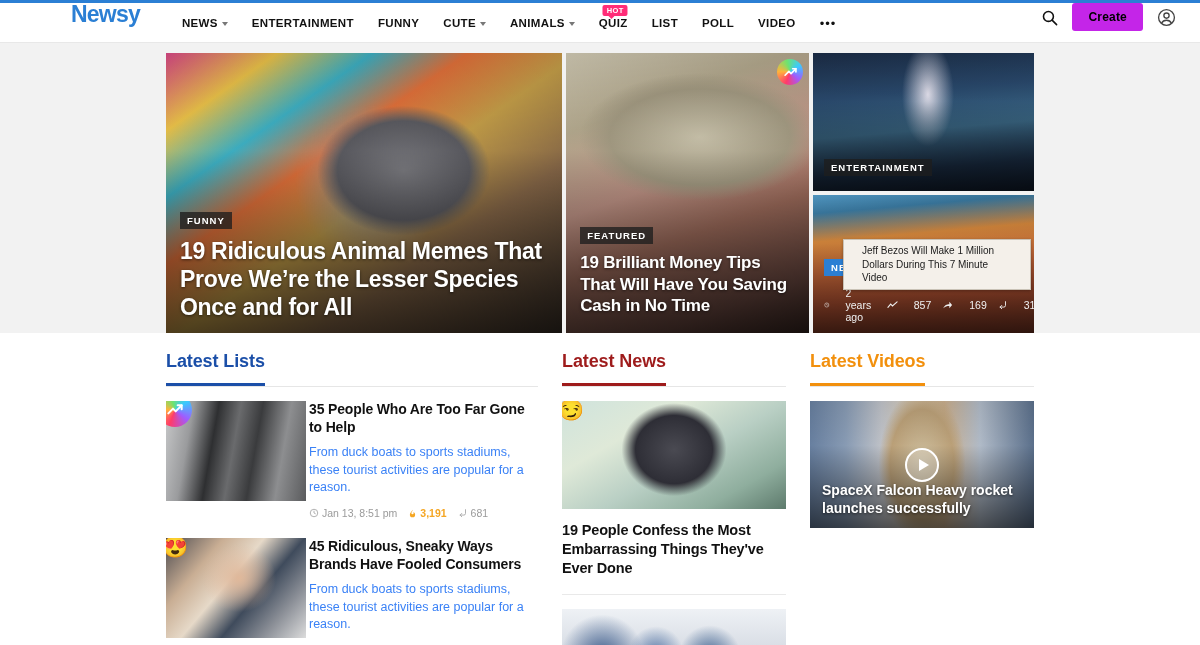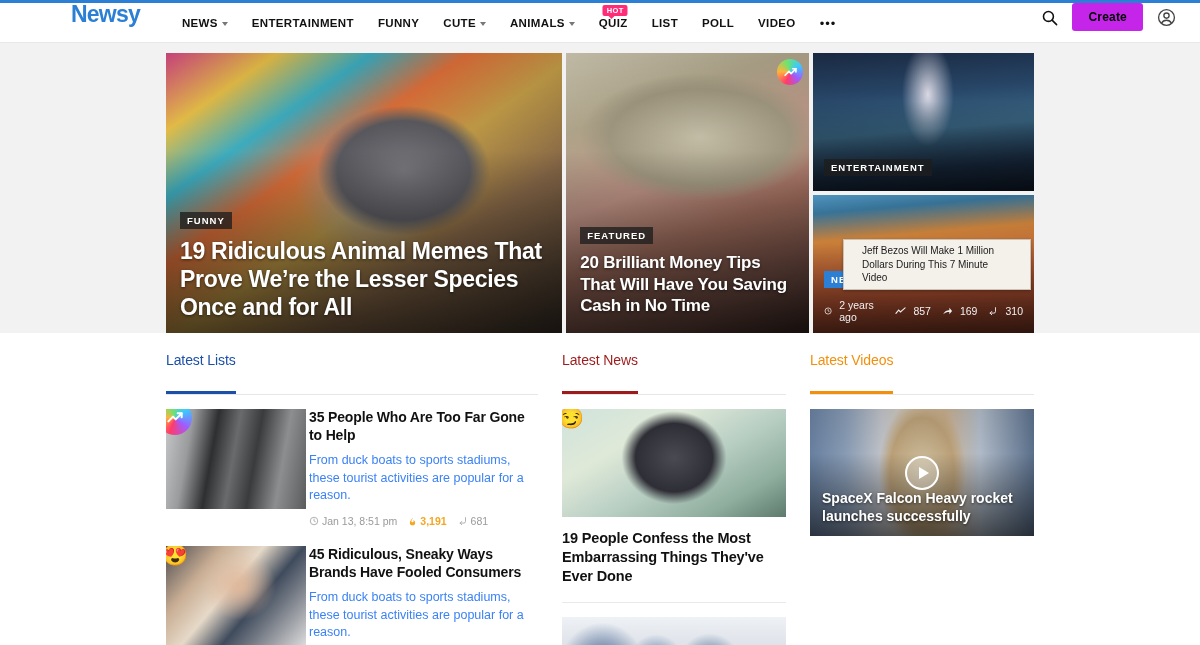--- a/index.html
+++ b/index.html
@@ -81,21 +81,21 @@
   }
   .hero-right .card-title {
     color: #fff; font-size: 14px; font-weight: bold; line-height: 1.27;
     letter-spacing: -0.1px; text-shadow: 0 1px 3px rgba(0,0,0,0.6);
   }
   .hero-right .card-body { bottom: 10px; left: 11px; right: 11px; }
   .hero-right .cat-tag { margin-bottom: 5px; }
 
   .stats { display: flex; align-items: center; gap: 11px; margin-top: 6px;
            color: #f0f0f0; font-size: 10.5px; font-weight: 500; }
-  .stat { display: flex; align-items: center; gap: 7px; }
+  .stat { display: flex; align-items: center; gap: 16px; }
 
   .trend-badge {
     position: absolute; top: 6px; right: 6px; width: 26px; height: 26px; border-radius: 50%;
     background: conic-gradient(from 200deg, #ff3b6b, #ffb33b, #6ee36e, #3bc9ff, #a05bff, #ff3b6b);
     z-index: 4; display: flex; align-items: center; justify-content: center;
   }
   .trend-badge svg { width: 13px; height: 13px; }
 
   .play-btn {
     position: absolute; top: 50%; left: 50%; transform: translate(-50%,-50%);
@@ -114,21 +114,21 @@
   }
 
   
   .lower { background: #fff; padding: 18px 0 0 0; min-height: 310px; }
   .cols { width: 868px; margin: 0 auto; display: flex; gap: 24px; }
   .col-lists { width: 372px; }
   .col-news { width: 224px; }
   .col-videos { width: 224px; }
   .sec-head { border-bottom: 1px solid #e6e6e6; margin-bottom: 14px; }
   .sec-title {
-    display: inline-block; font-size: 14px; font-weight: normal; padding-bottom: 23px;
+    display: inline-block; font-size: 18px; font-weight: bold; padding-bottom: 11px;
     letter-spacing: -0.1px;
   }
   .sec-lists .sec-title { color: #1b4fa8; border-bottom: 3px solid #1b4fa8; }
   .sec-news .sec-title { color: #9e1b1b; border-bottom: 3px solid #9e1b1b; }
   .sec-videos .sec-title { color: #f2900d; border-bottom: 3px solid #f2900d; }
 
   .list-item { display: flex; gap: 3px; margin-bottom: 19px; cursor: pointer; }
   .thumb { width: 140px; height: 100px; flex: none; position: relative; overflow: hidden; }
   .thumb-badge {
     position: absolute; top: -8px; left: -8px; width: 34px; height: 34px; border-radius: 50%;
@@ -310,21 +310,21 @@
         <div class="card-img img-money"></div>
         <div class="shade"></div>
         <div class="trend-badge">
           <svg viewBox="0 0 24 24" fill="none" stroke="#fff" stroke-width="3" stroke-linecap="round" stroke-linejoin="round">
             <polyline points="2,17 9,10 13,14 22,5"></polyline>
               <polyline points="16,5 22,5 22,11"></polyline>
           </svg>
         </div>
         <div class="card-body">
           <span class="cat-tag">FEATURED</span>
-          <h2 class="card-title">20 Brilliant Money Tips That Will Have You Saving Cash in No Time</h2>
+          <h2 class="card-title">19 Brilliant Money Tips That Will Have You Saving Cash in No Time</h2>
         </div>
       </article>
 
       <div class="hero-right">
         <article class="card">
           <div class="card-img img-princess"></div>
           <div class="shade"></div>
           <div class="card-body">
             <span class="cat-tag">ENTERTAINMENT</span>
           </div>

